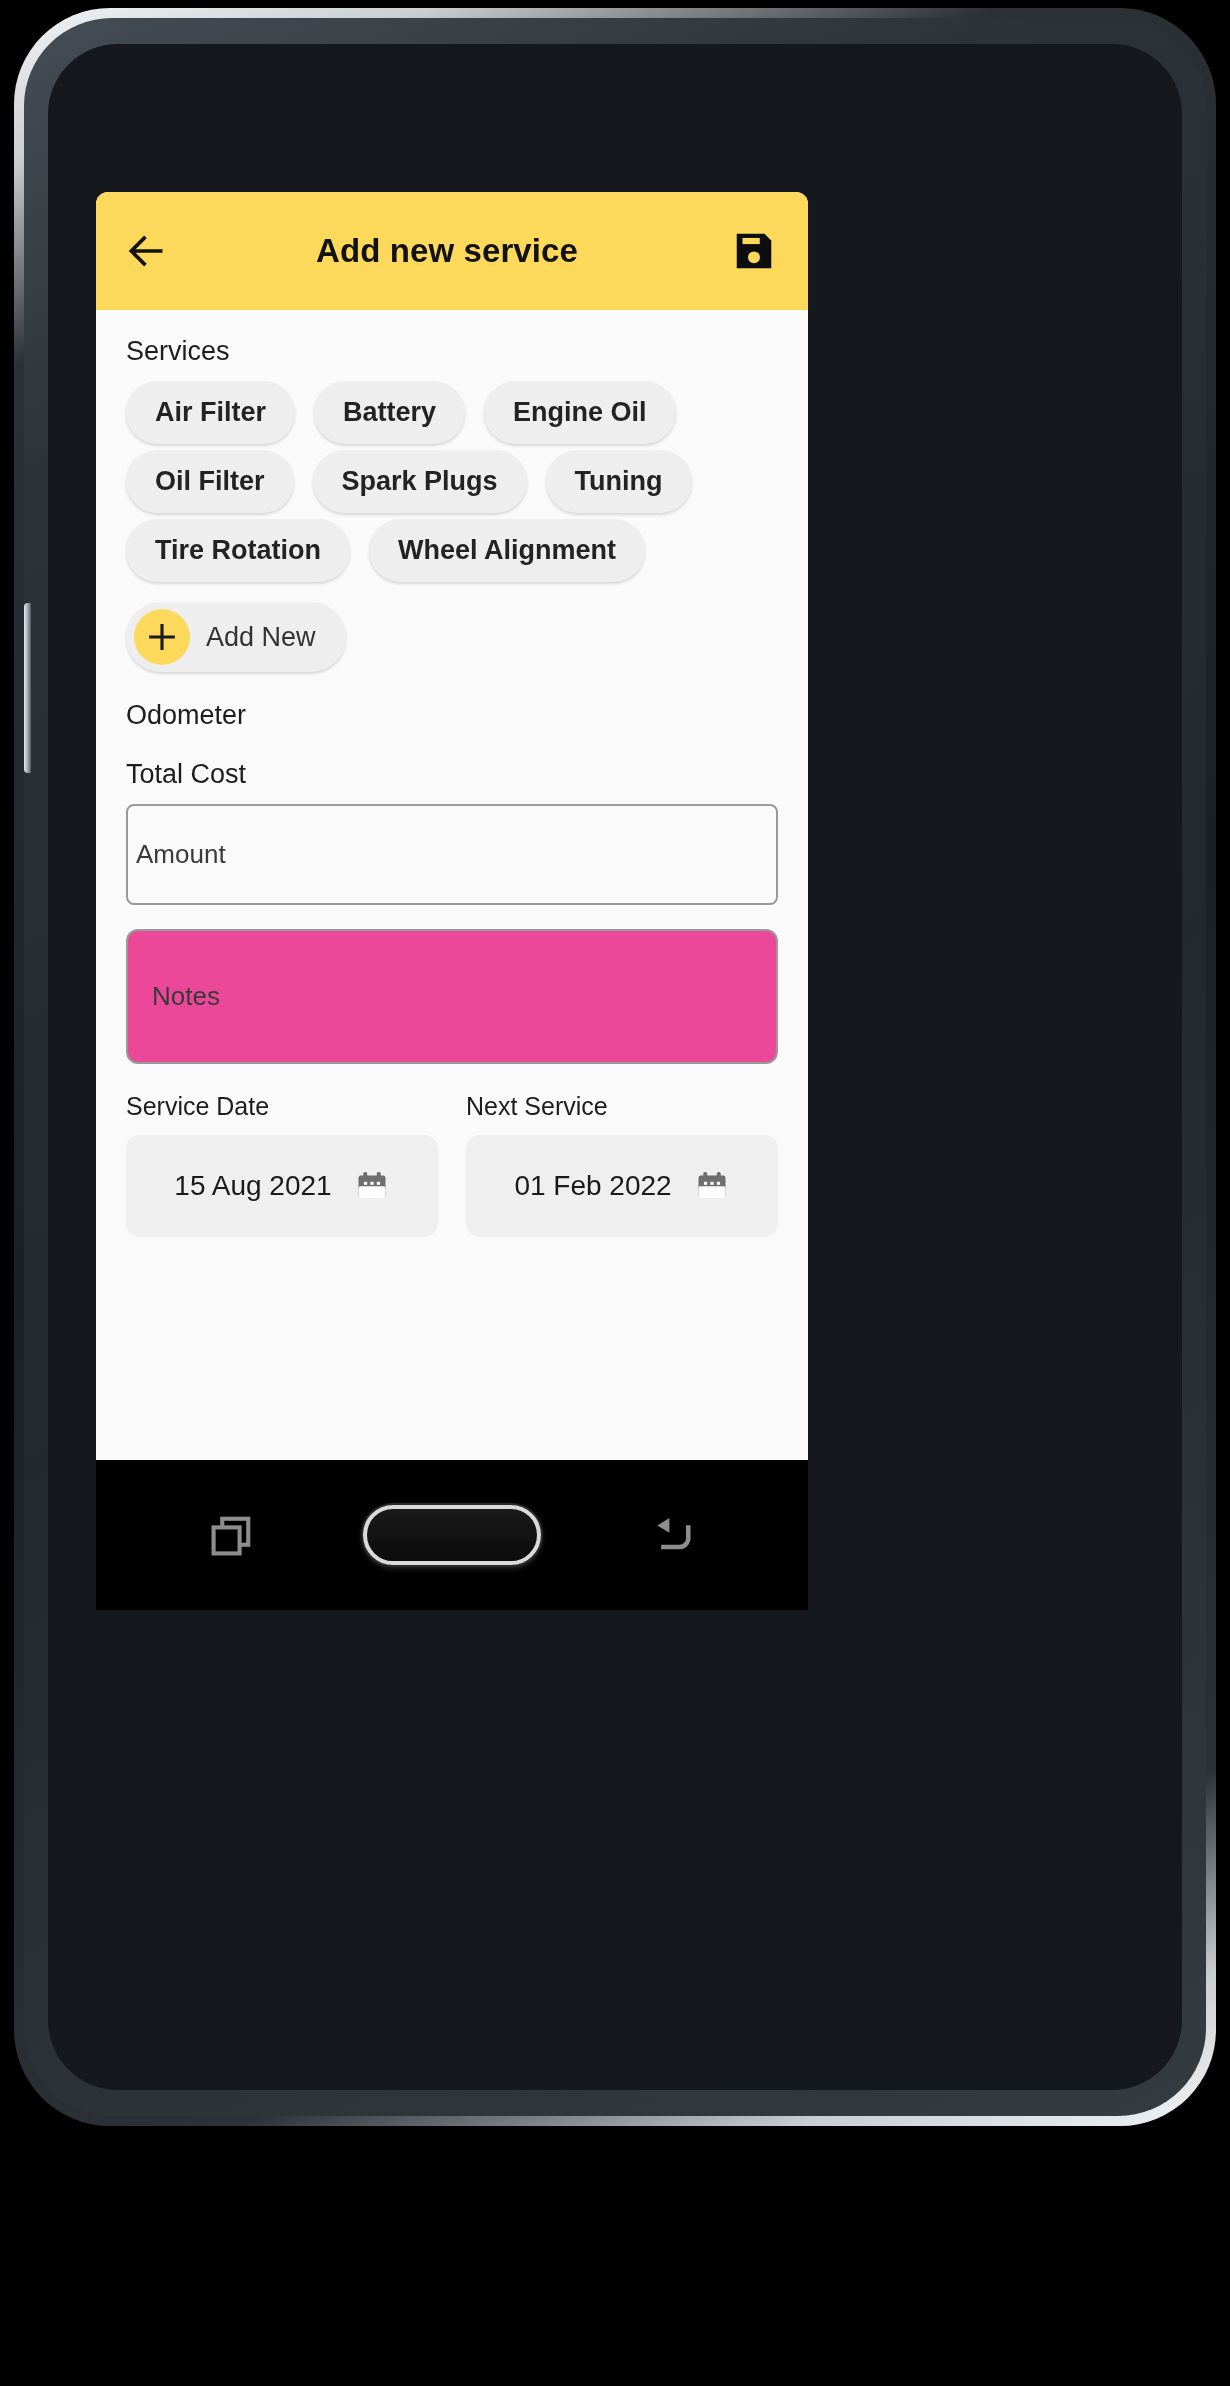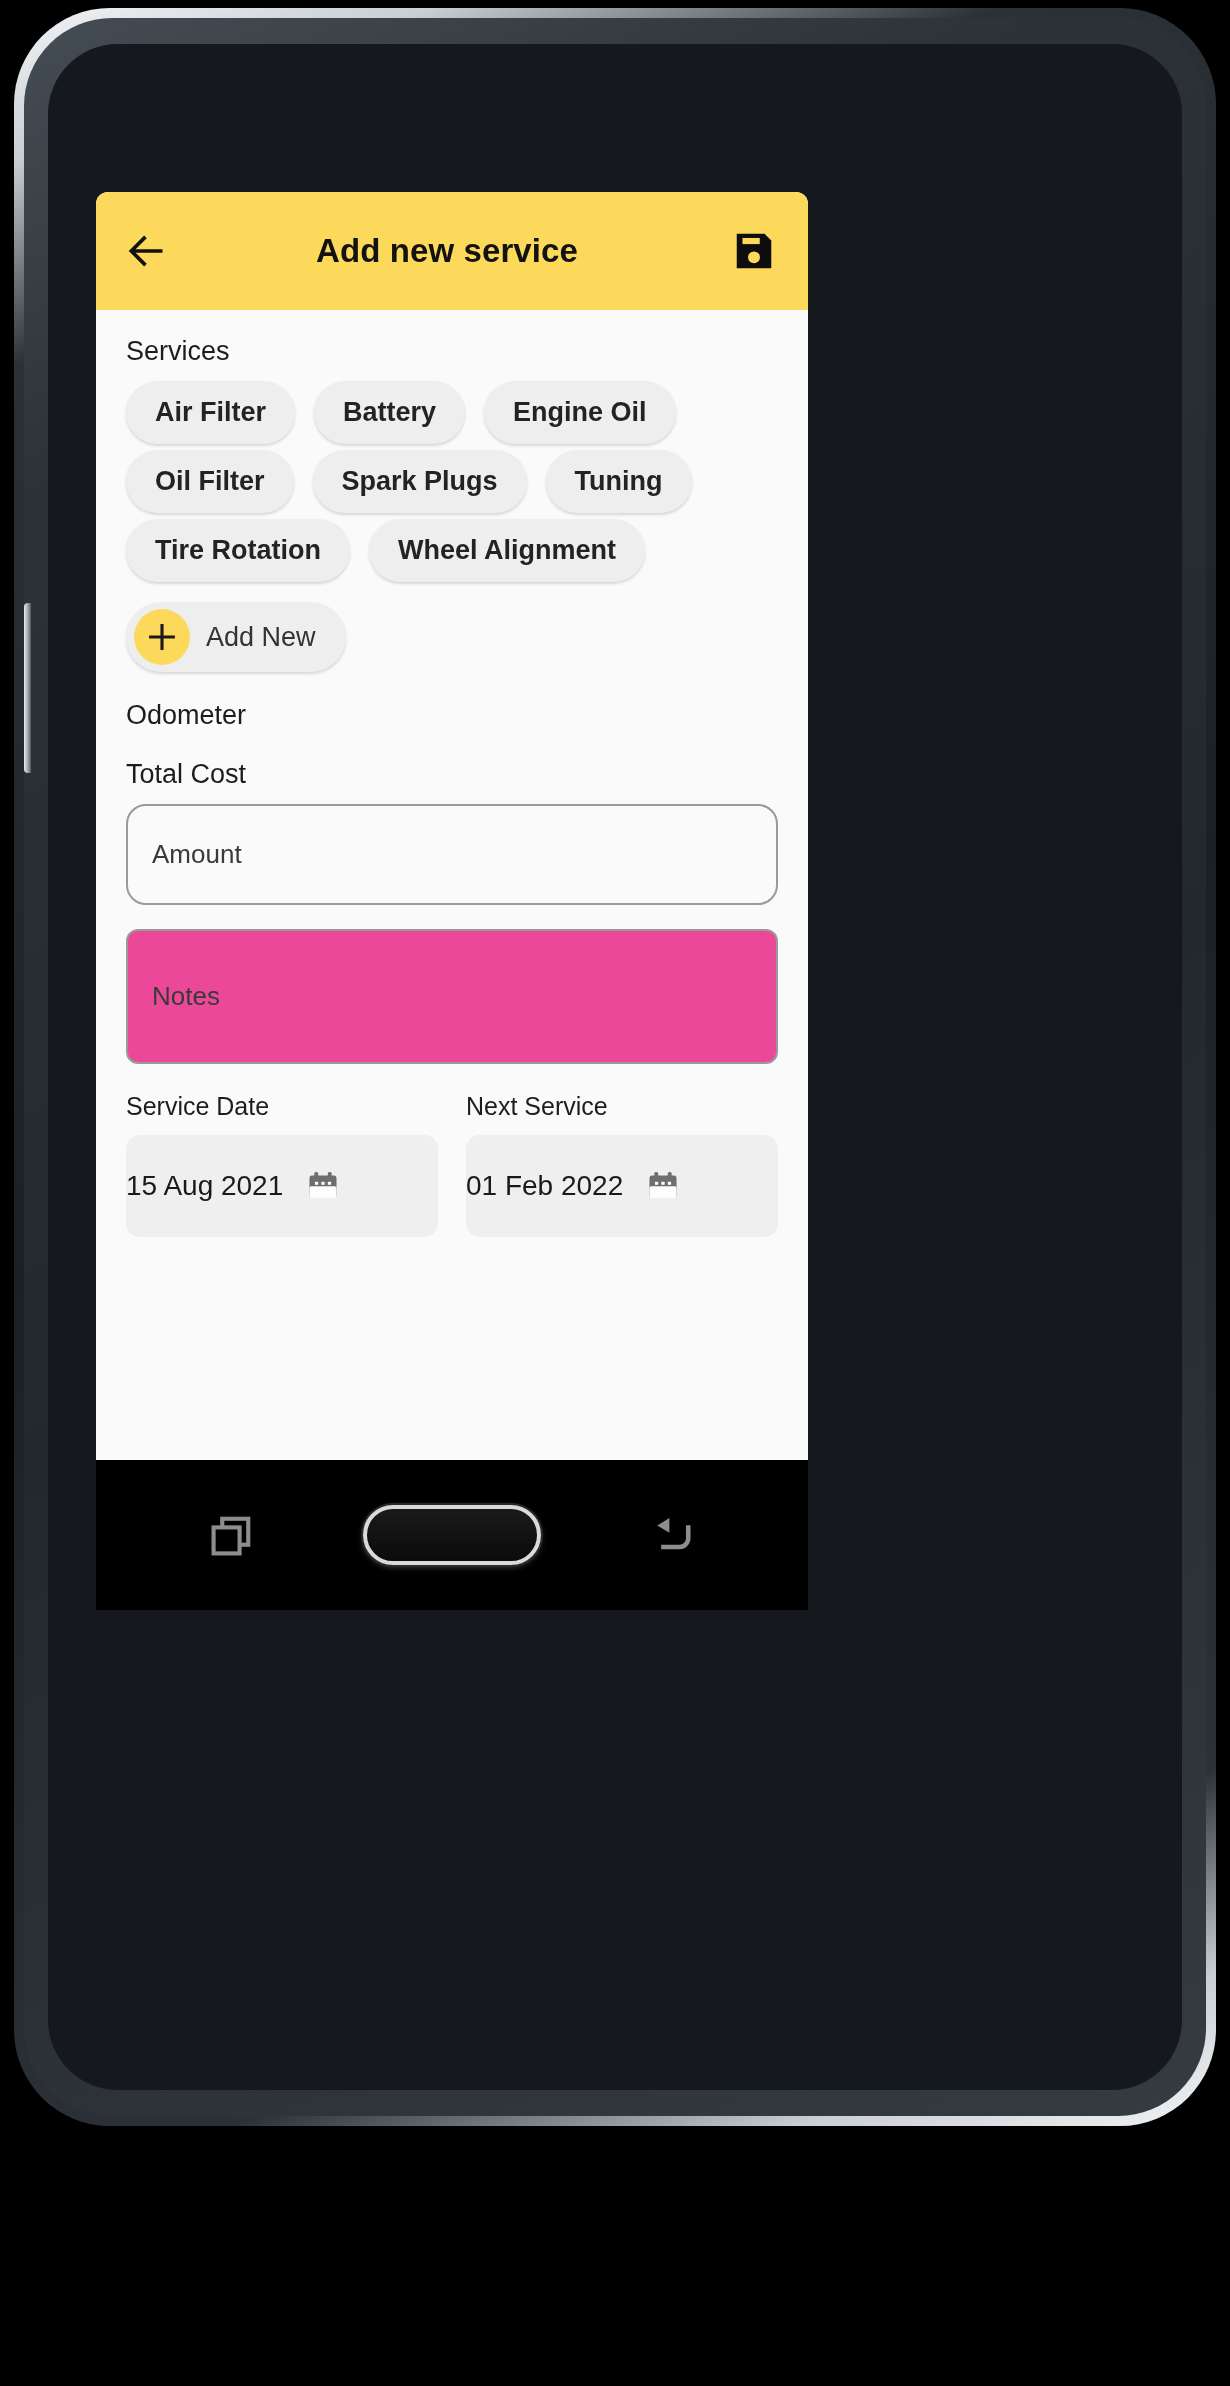--- a/index.html
+++ b/index.html
@@ -171,26 +171,26 @@
     cursor: text;
   }
   .field-placeholder {
     font-size: 26px;
     color: #3a3a3a;
     font-weight: 400;
   }
   .field-wide {
     width: 100%;
     border: 2px solid #9a9a9a;
-    border-radius: 20px;
+    border-radius: 8px;
     background: #fafafa;
     height: 101px;
     display: flex;
     align-items: center;
-    padding: 0 24px;
+    padding: 0 8px;
     cursor: text;
   }
   .field-notes {
     width: 100%;
     border: 2px solid #9a9a9a;
     border-radius: 12px;
     background: #ec4899;
     height: 135px;
     display: flex;
     align-items: center;
@@ -205,20 +205,21 @@
     font-size: 25px;
     color: #1d1d1d;
     margin-bottom: 14px;
   }
   .date-box {
     background: #efefef;
     border-radius: 14px;
     height: 102px;
     display: flex;
     align-items: center;
+    justify-content: center;
     gap: 22px;
     cursor: pointer;
   }
   .date-text {
     font-size: 28px;
     color: #1a1a1a;
   }
 
   
   .nav-bar {

